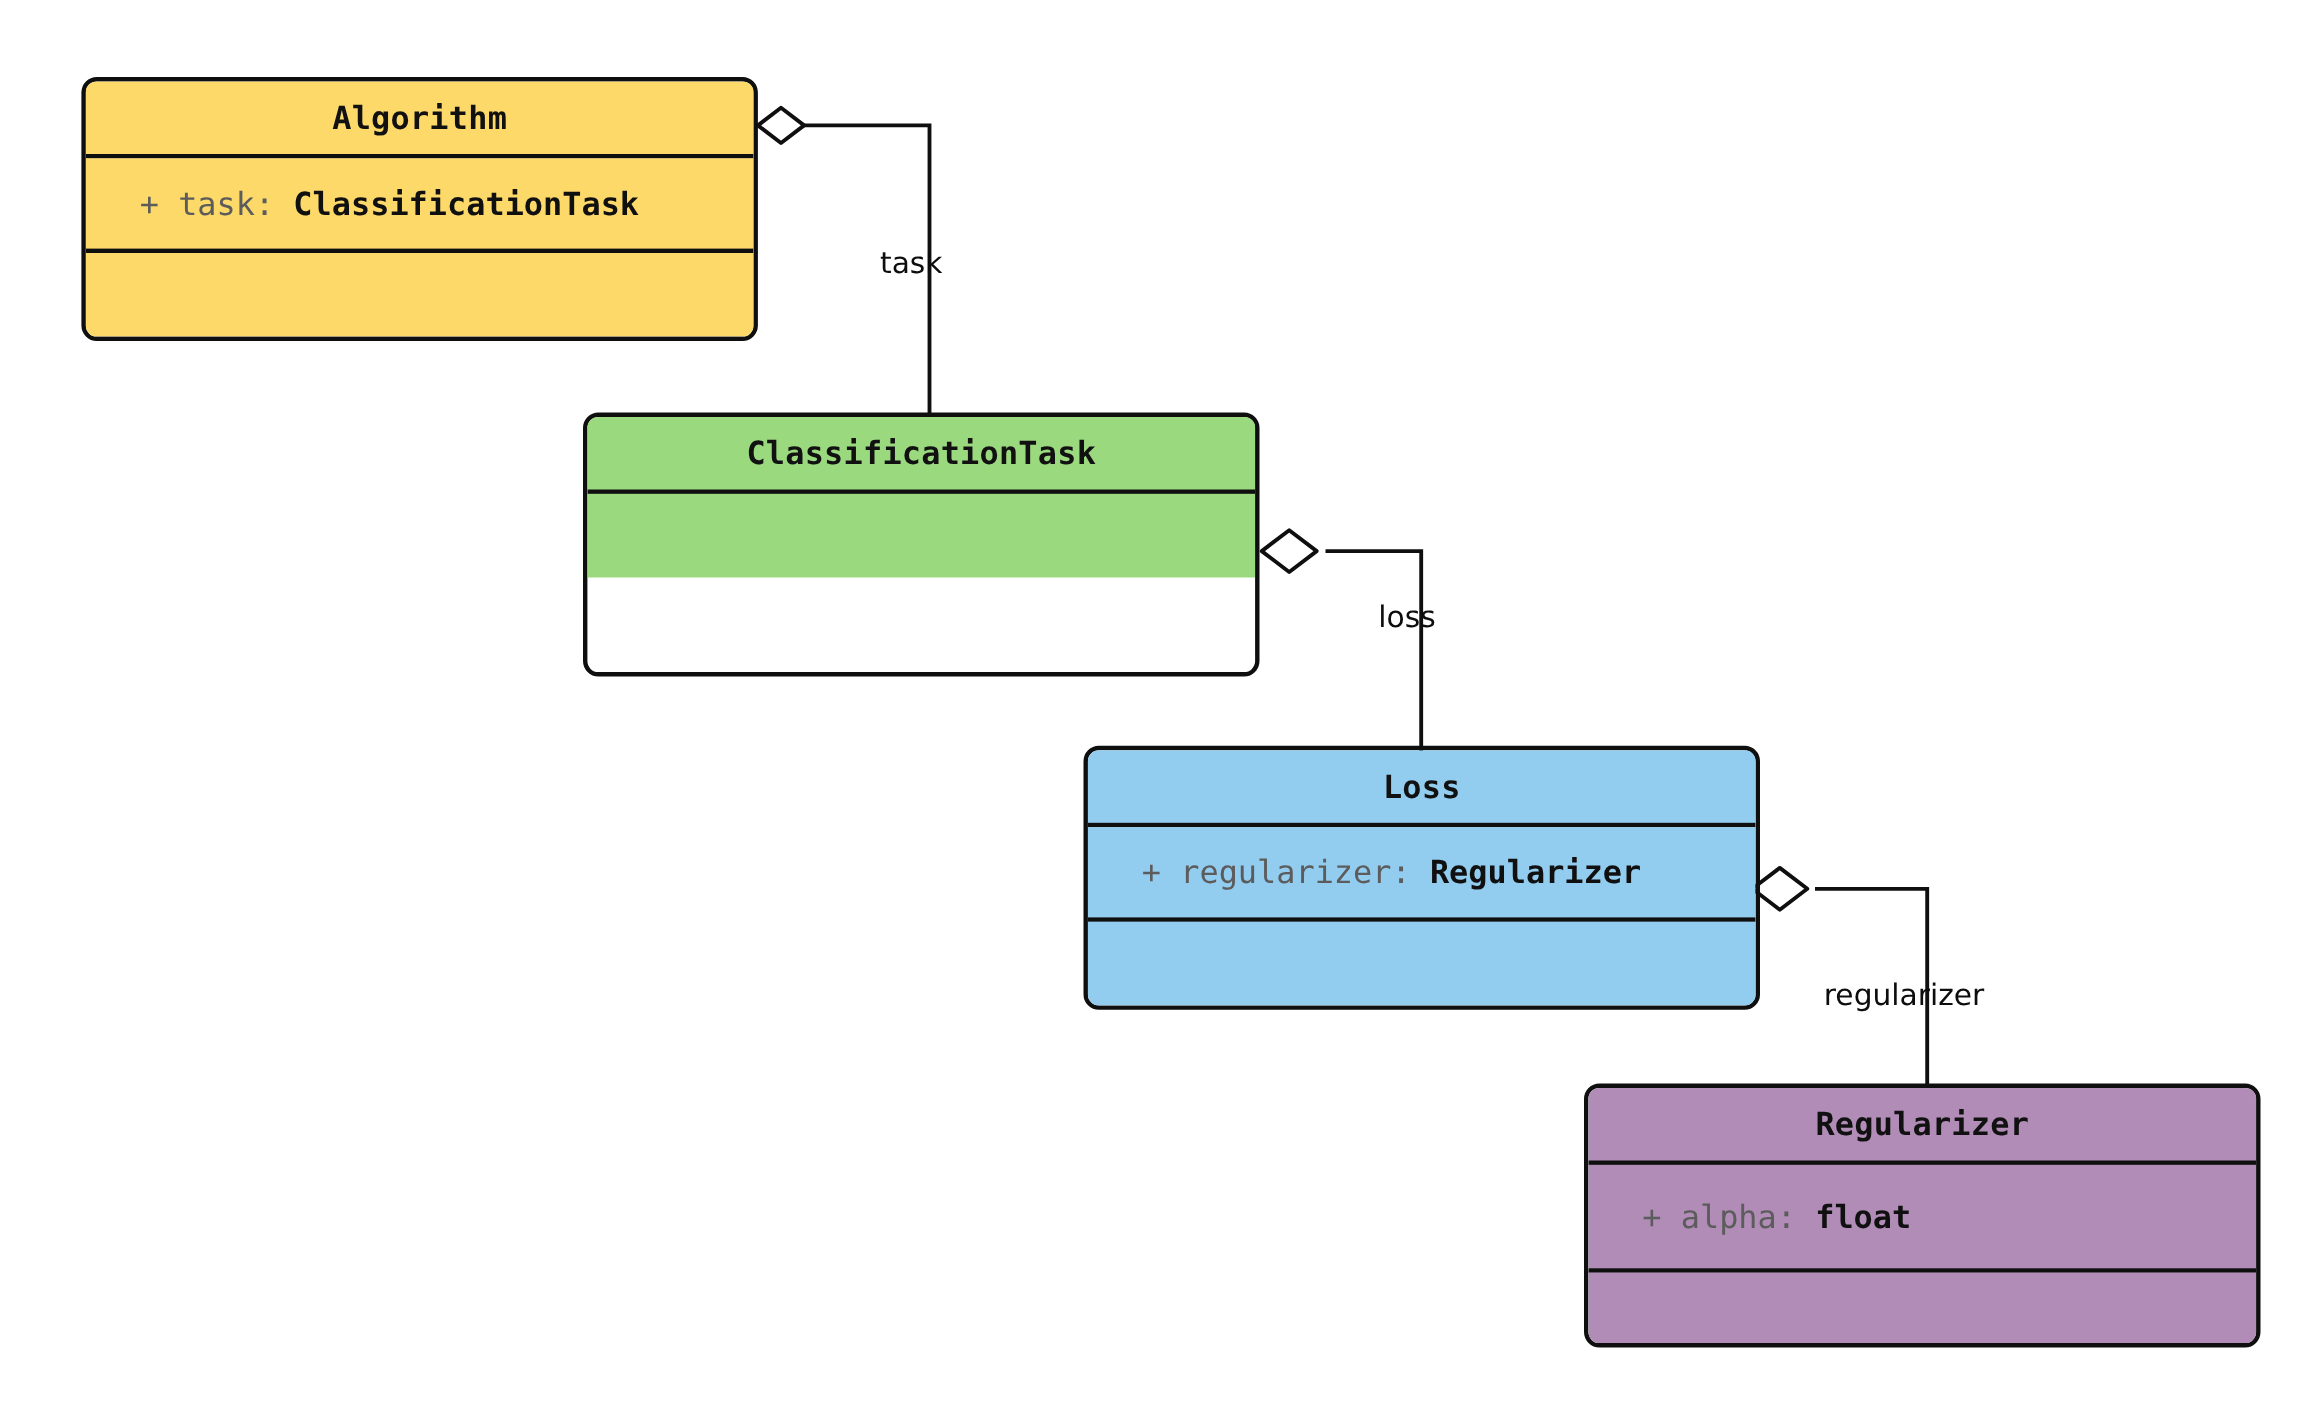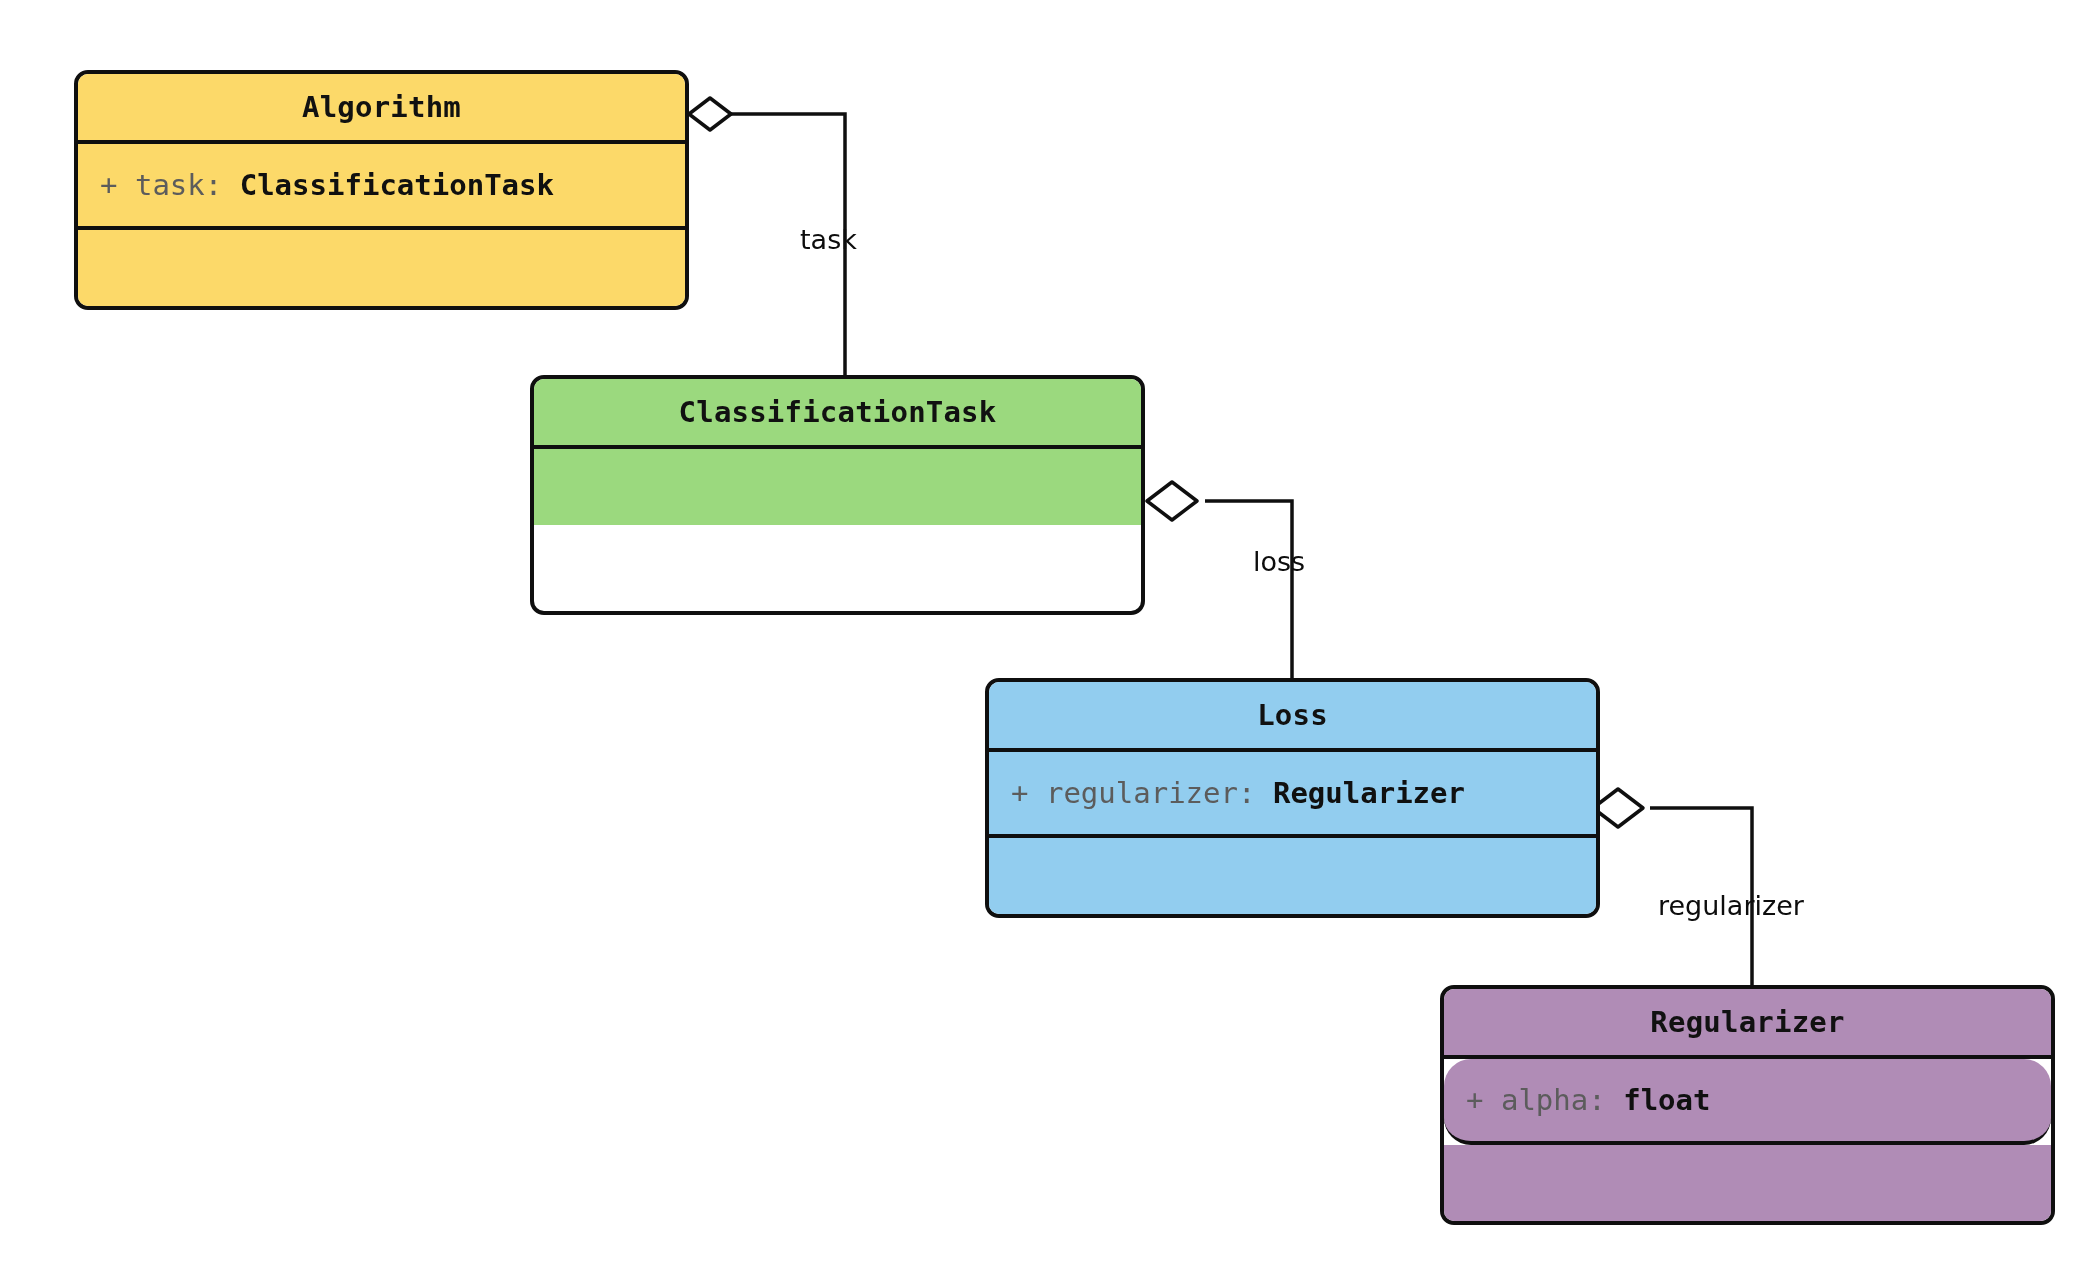--- a/index.html
+++ b/index.html
@@ -44,20 +44,21 @@
     align-items: center;
     justify-content: center;
     border-bottom: 4px solid #0f0f0f;
   }
   .uml-attrs {
     box-sizing: border-box;
     width: 100%;
     display: flex;
     align-items: center;
     border-bottom: 4px solid #0f0f0f;
+    padding-left: 27px;
   }
   .uml-attr-row {
     padding-left: 22px;
     font-size: 29px;
     white-space: nowrap;
     line-height: 1;
   }
   .attr-name {
     color: #5c5c5c;
     font-weight: normal;
@@ -147,21 +148,21 @@
     <div class="uml-attrs" style="height:86px;">
       <div class="uml-attr-row">
         <span class="attr-name">+</span><span class="attr-name">&nbsp;</span><span class="attr-name">regularizer</span><span class="attr-name">: </span><span class="attr-type">Regularizer</span>
       </div>
     </div>
     <div class="uml-methods" style="height:76px;"></div>
   </div>
 
   <div class="uml-class c-regularizer" style="left:1440px; top:985px; width:615px; height:240px;">
     <div class="uml-title" style="height:70px;">Regularizer</div>
-    <div class="uml-attrs" style="height:86px;border-radius:27px;">
+    <div class="uml-attrs" style="height:98px;">
       <div class="uml-attr-row">
         <span class="attr-name">+</span><span class="attr-name">&nbsp;</span><span class="attr-name">alpha</span><span class="attr-name">: </span><span class="attr-type">float</span>
       </div>
     </div>
     <div class="uml-methods" style="height:76px;"></div>
   </div>
 
 </div>
 
 </body></html>

